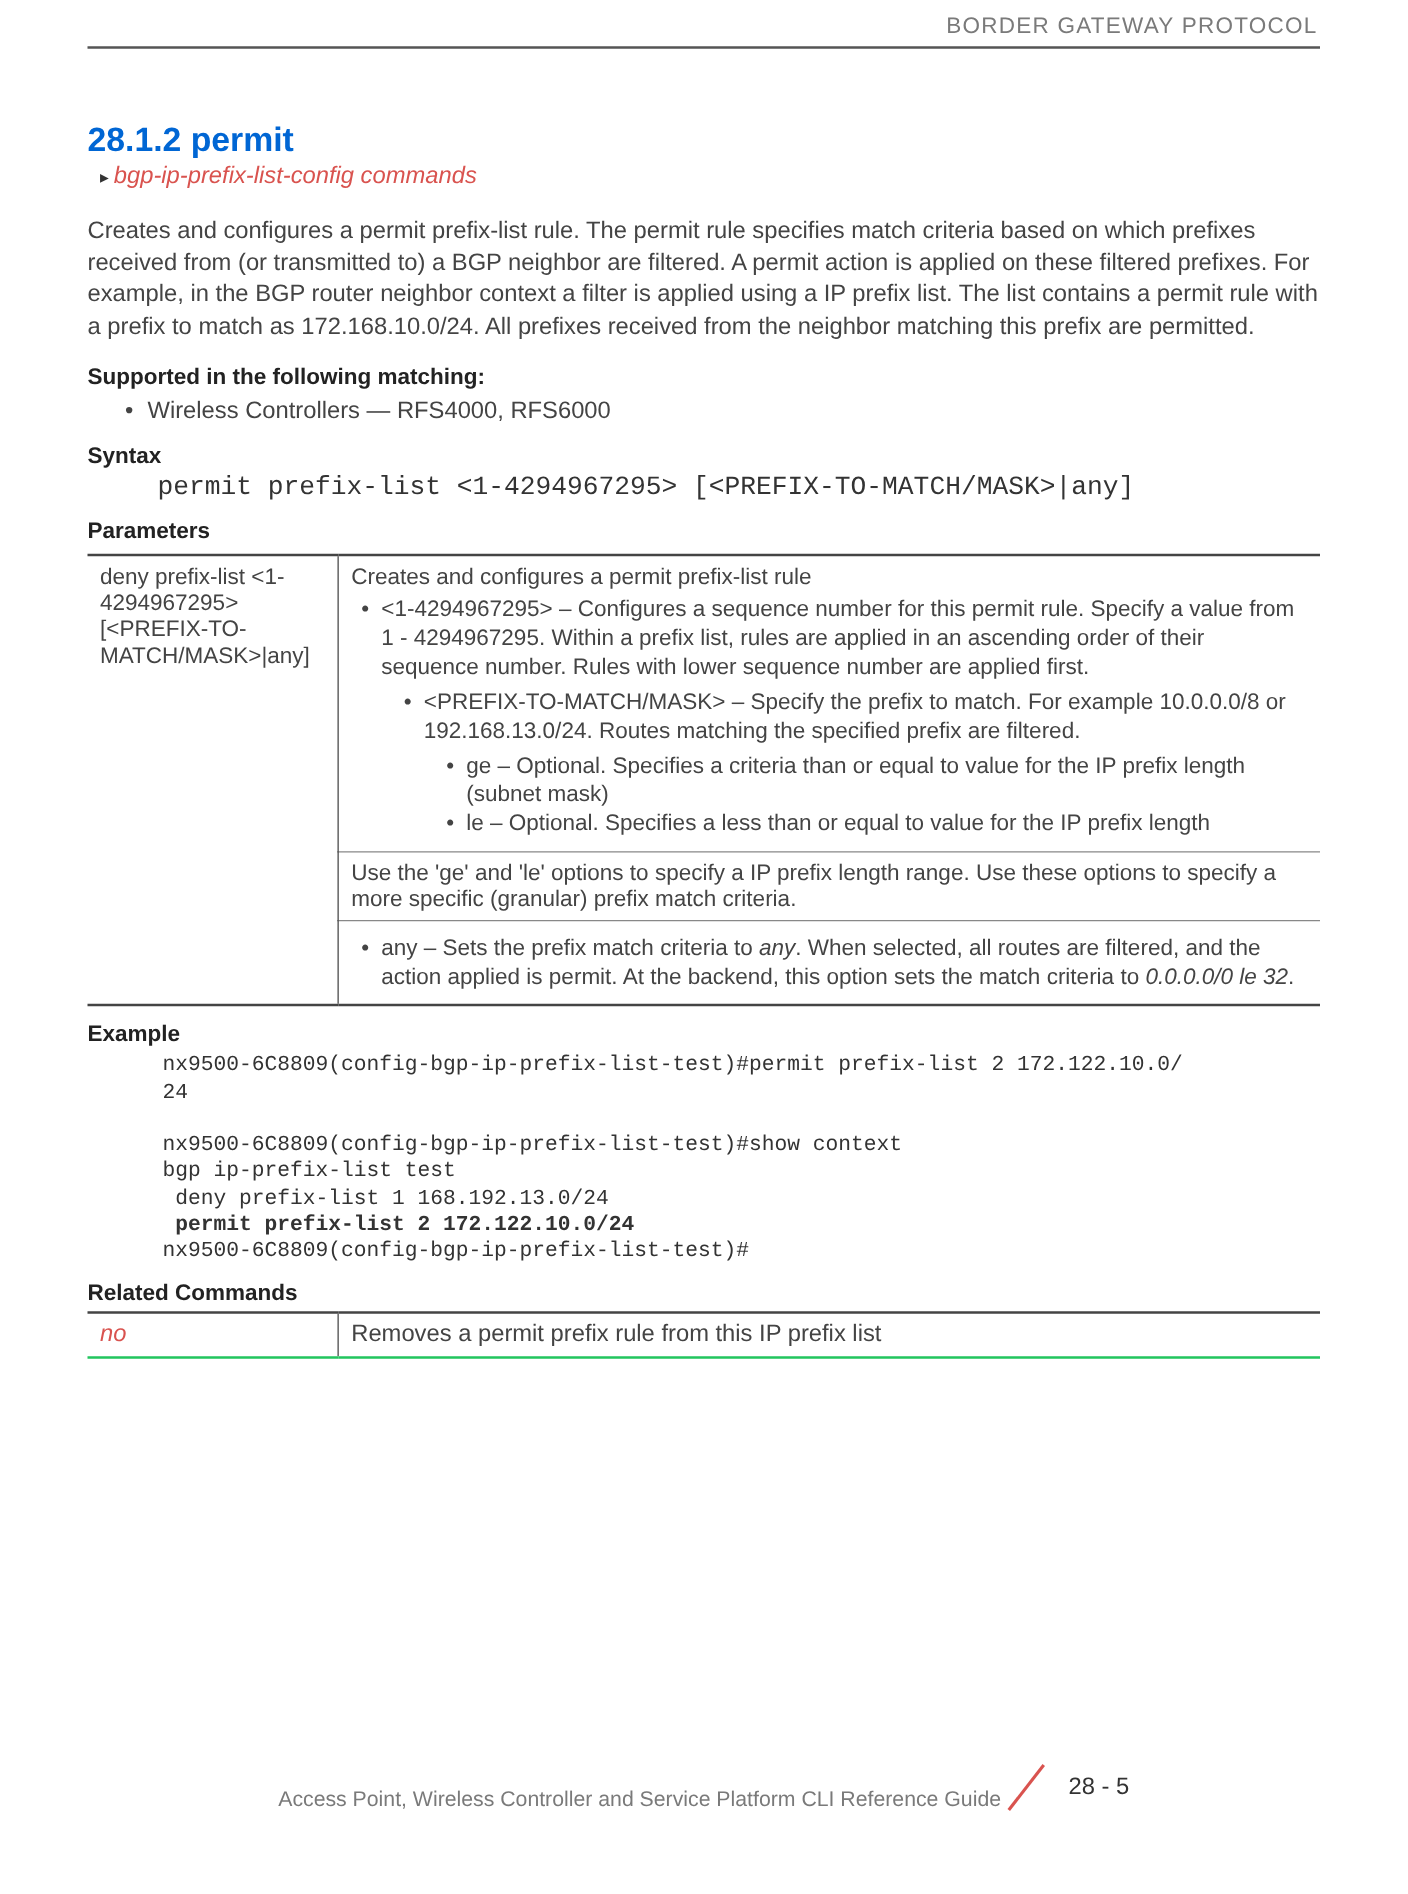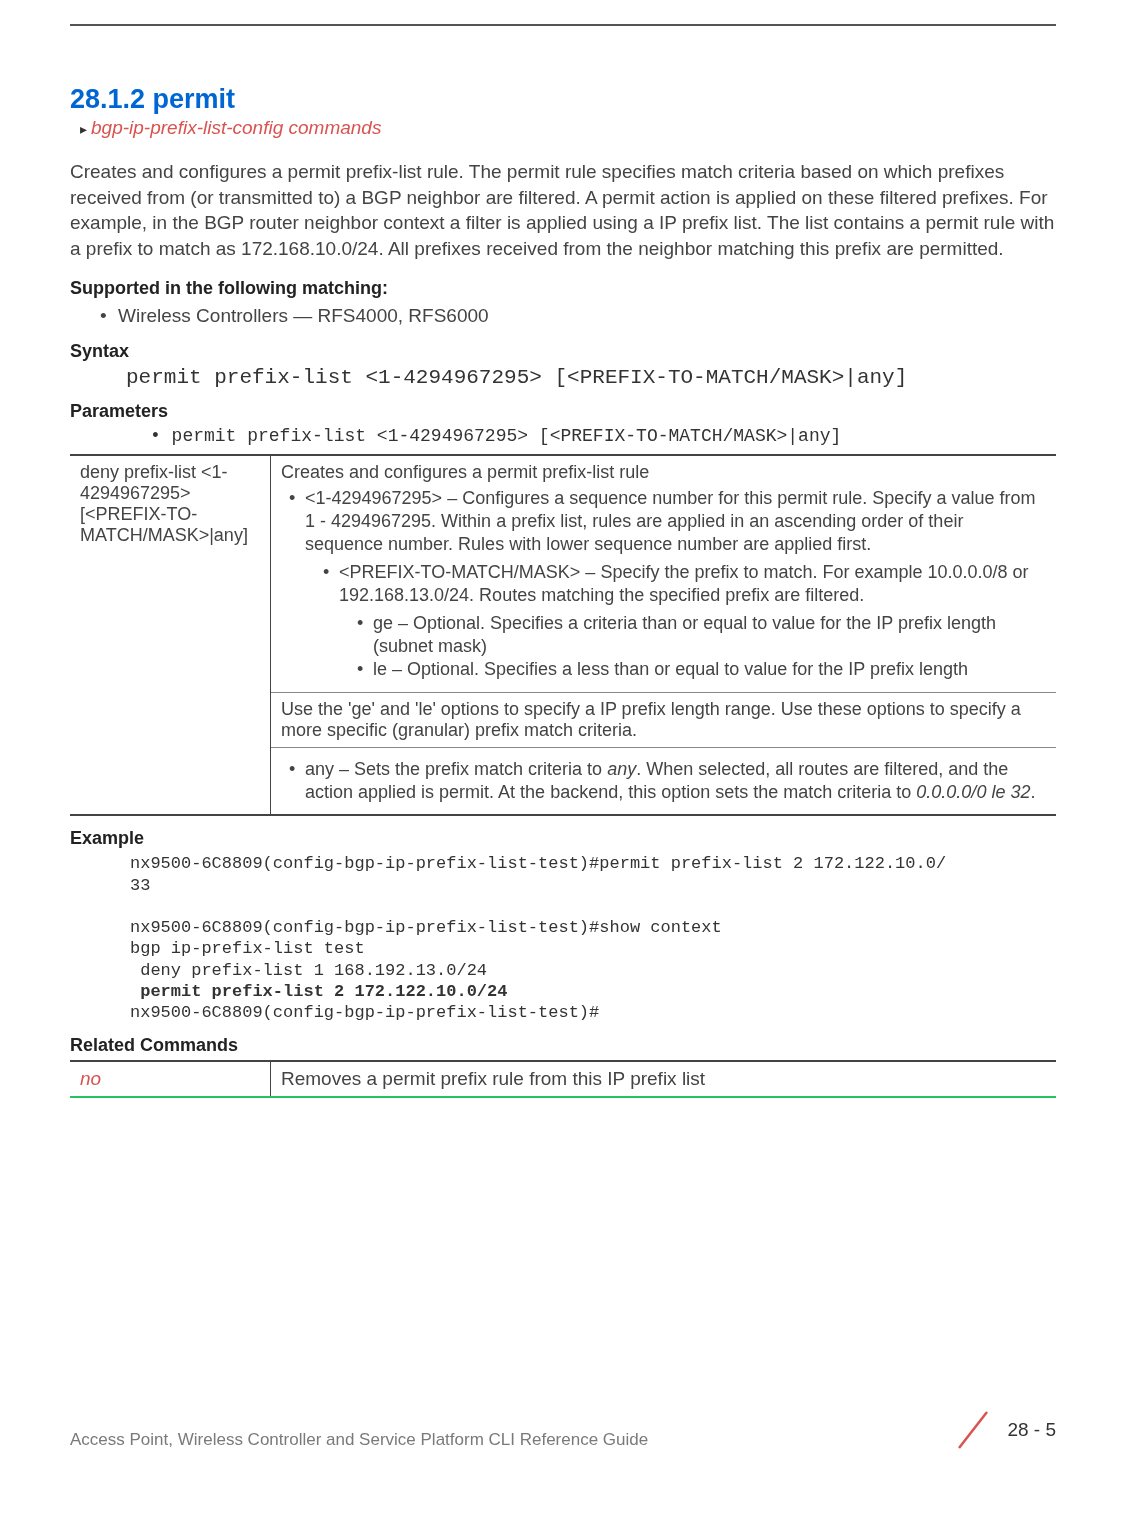--- a/index.html
+++ b/index.html
@@ -166,21 +166,21 @@
     border-right: 1px solid #444;
     color: #d9534f;
     font-style: italic;
   }
   .footer {
     position: absolute;
     bottom: 20px;
     left: 70px;
     right: 70px;
     display: flex;
-    justify-content: space-between;
+    justify-content: center;
     align-items: flex-end;
     font-size: 17px;
     color: #7a7a7a;
     font-weight: 300;
   }
   .footer-right {
     display: flex;
     align-items: center;
     gap: 14px;
   }
@@ -198,37 +198,37 @@
   }
   .botrule {
     border-bottom: 2px solid #444;
   }
 </style>
 </head>
 <body>
 
 <div class="page">
 
+  <div class="header-text">BORDER GATEWAY PROTOCOL</div>
   <div class="header-line"></div>
 
   <div class="section-title">28.1.2 permit</div>
   <div class="breadcrumb">bgp-ip-prefix-list-config commands</div>
 
   <div class="body-text">Creates and configures a permit prefix-list rule. The permit rule specifies match criteria based on which prefixes received from (or transmitted to) a BGP neighbor are filtered. A permit action is applied on these filtered prefixes. For example, in the BGP router neighbor context a filter is applied using a IP prefix list. The list contains a permit rule with a prefix to match as 172.168.10.0/24. All prefixes received from the neighbor matching this prefix are permitted.</div>
 
   <div class="bold-heading">Supported in the following matching:</div>
   <ul class="platforms">
     <li>Wireless Controllers — RFS4000, RFS6000</li>
   </ul>
 
   <div class="bold-heading">Syntax</div>
   <div class="mono">permit prefix-list &lt;1-4294967295&gt; [&lt;PREFIX-TO-MATCH/MASK&gt;|any]</div>
 
   <div class="bold-heading">Parameters</div>
-  <div class="mono-param">• permit prefix-list &lt;1-4294967295&gt; [&lt;PREFIX-TO-MATCH/MASK&gt;|any]</div>
 
   <table class="param-table">
     <tbody>
         <tr class="toprow">
       <td class="leftcol botrule" rowspan="3">deny prefix-list &lt;1-4294967295&gt; [&lt;PREFIX-TO-MATCH/MASK&gt;|any]</td>
       <td>
         <div style="font-weight:300;">Creates and configures a permit prefix-list rule</div>
         <ul>
           <li>
             <span>&lt;1-4294967295&gt; – Configures a sequence number for this permit rule. Specify a value from 1 - 4294967295. Within a prefix list, rules are applied in an ascending order of their sequence number. Rules with lower sequence number are applied first.</span>
@@ -255,21 +255,21 @@
             <span>any – Sets the prefix match criteria to </span><span class="ital">any</span><span>. When selected, all routes are filtered, and the action applied is permit. At the backend, this option sets the match criteria to </span><span class="ital">0.0.0.0/0 le 32</span><span>.</span>
           </li>
         </ul>
       </td>
     </tr>
   </tbody>
     </table>
 
   <div class="bold-heading">Example</div>
   <div class="example-block"><span>nx9500-6C8809(config-bgp-ip-prefix-list-test)#permit prefix-list 2 172.122.10.0/</span>
-<span>33</span>
+<span>24</span>
 <span></span>
 <span>nx9500-6C8809(config-bgp-ip-prefix-list-test)#show context</span>
 <span>bgp ip-prefix-list test</span>
 <span> deny prefix-list 1 168.192.13.0/24</span>
 <span class="bold"> permit prefix-list 2 172.122.10.0/24</span>
 <span>nx9500-6C8809(config-bgp-ip-prefix-list-test)#</span></div>
 
   <div class="bold-heading">Related Commands</div>
   <table class="related">
     <tbody>

